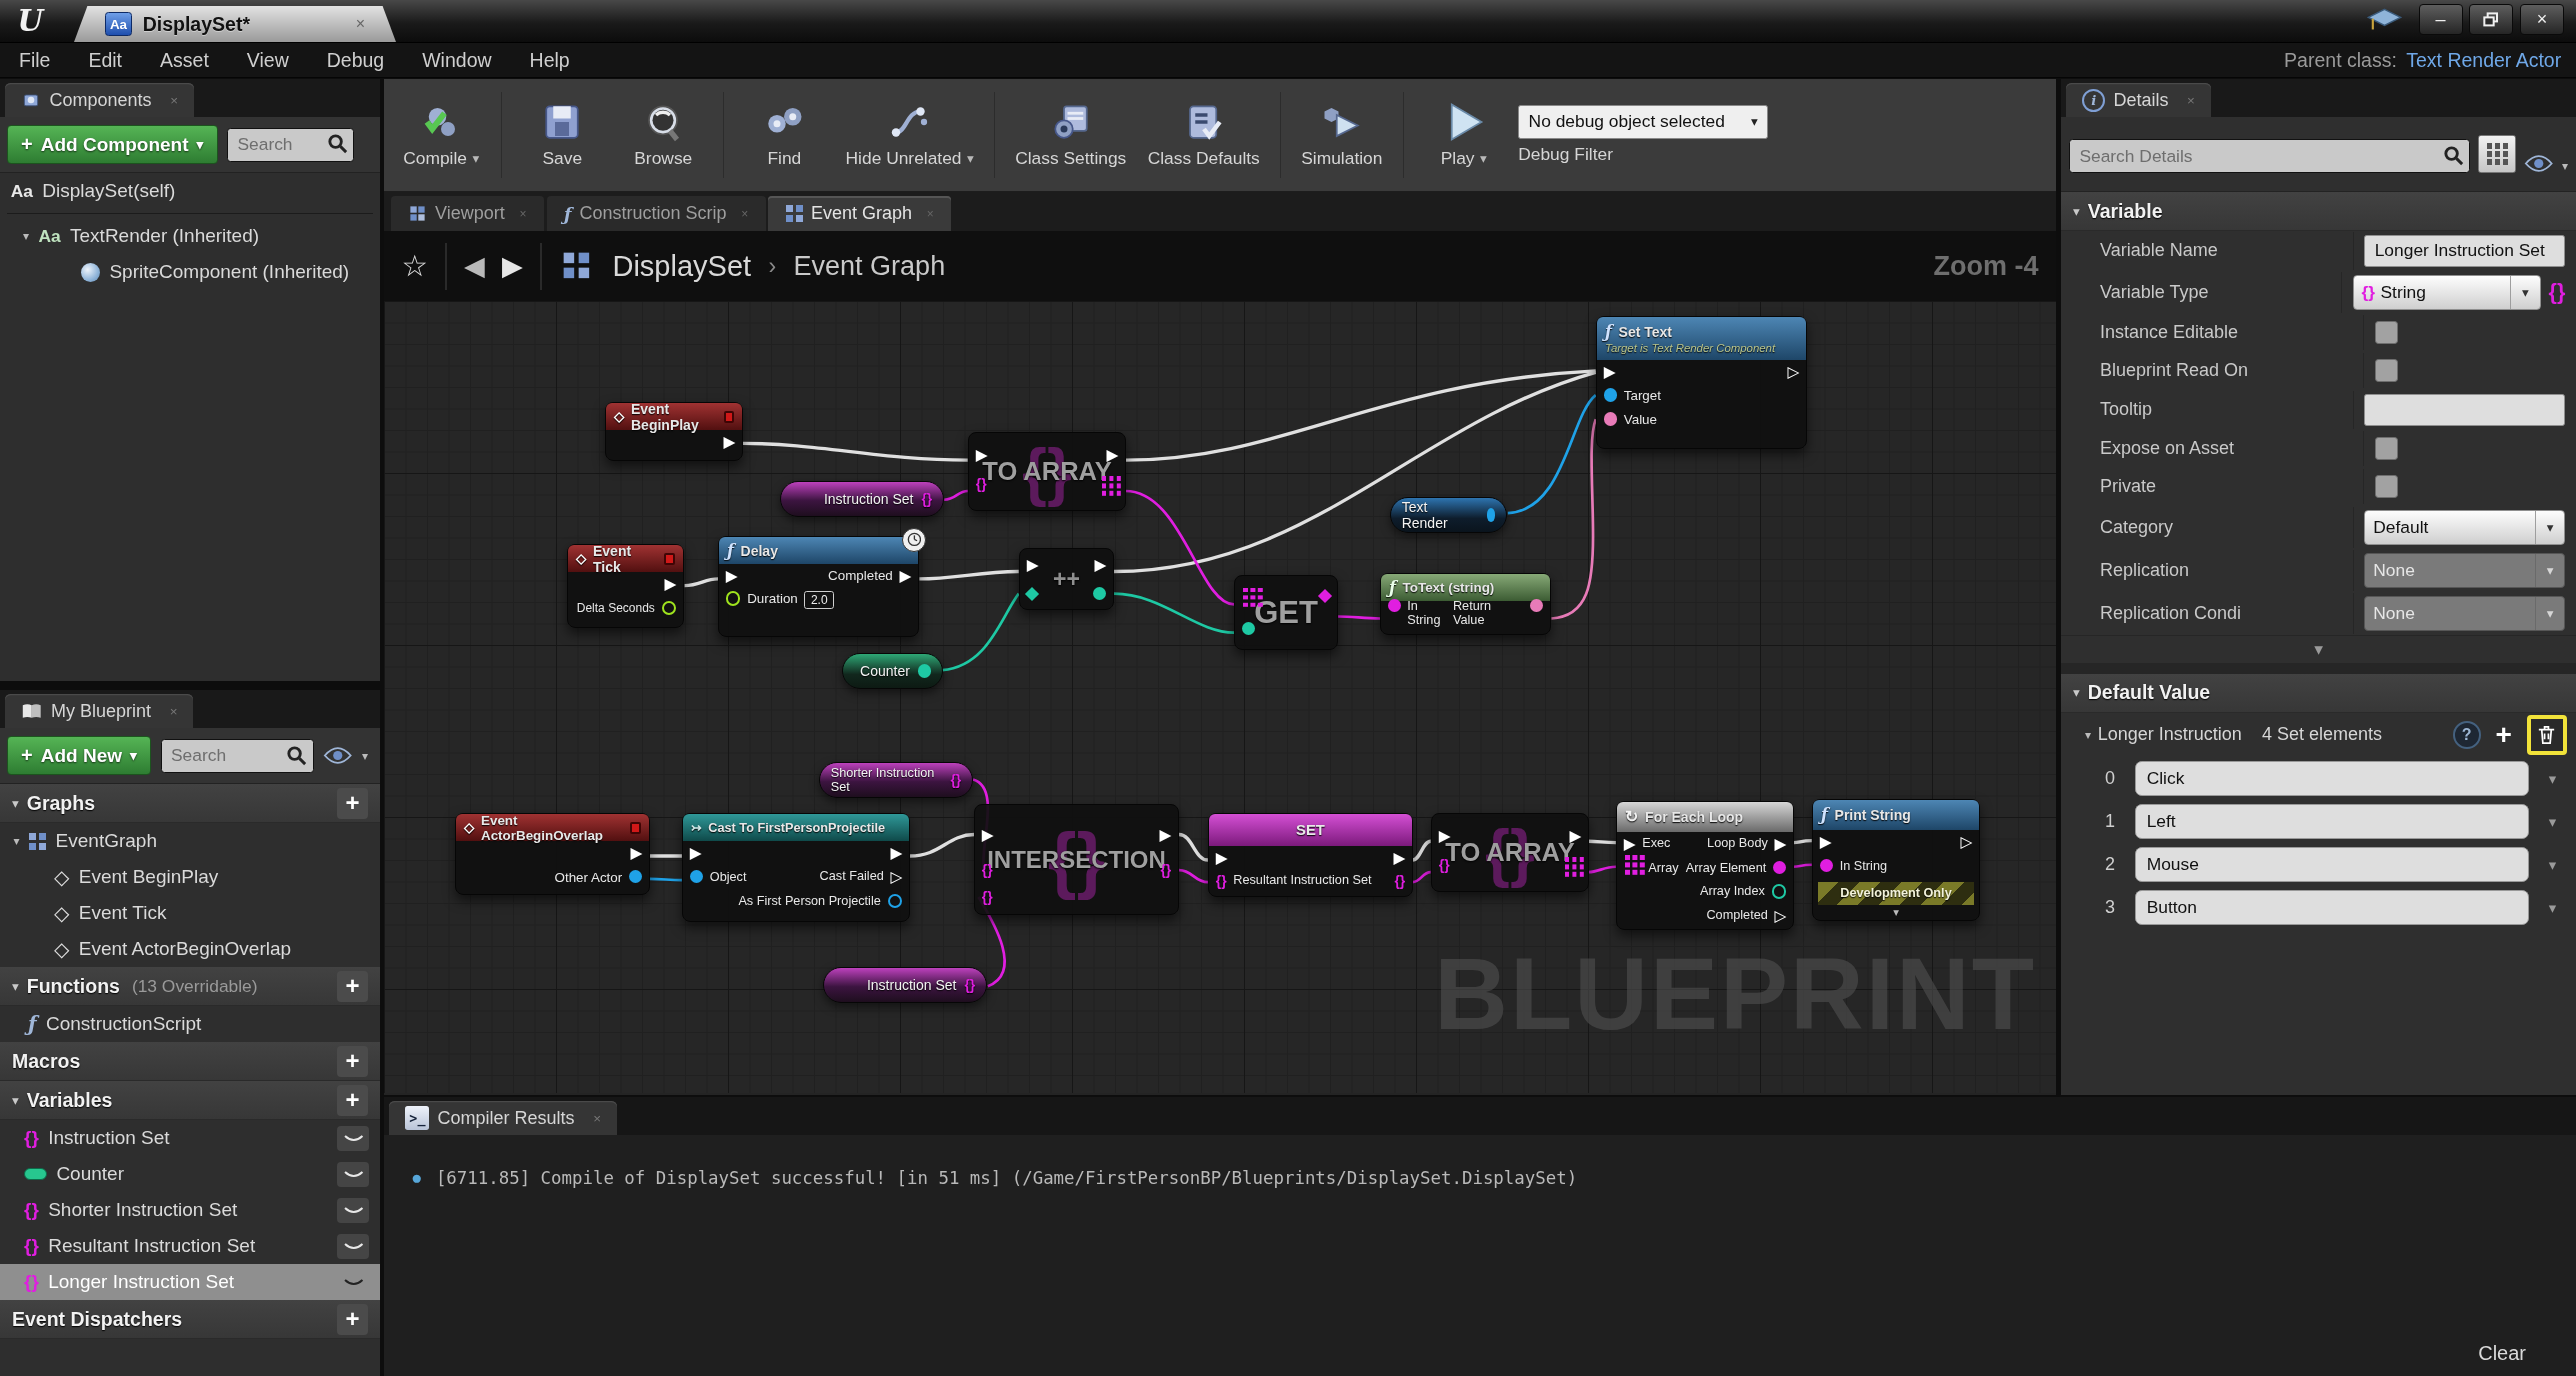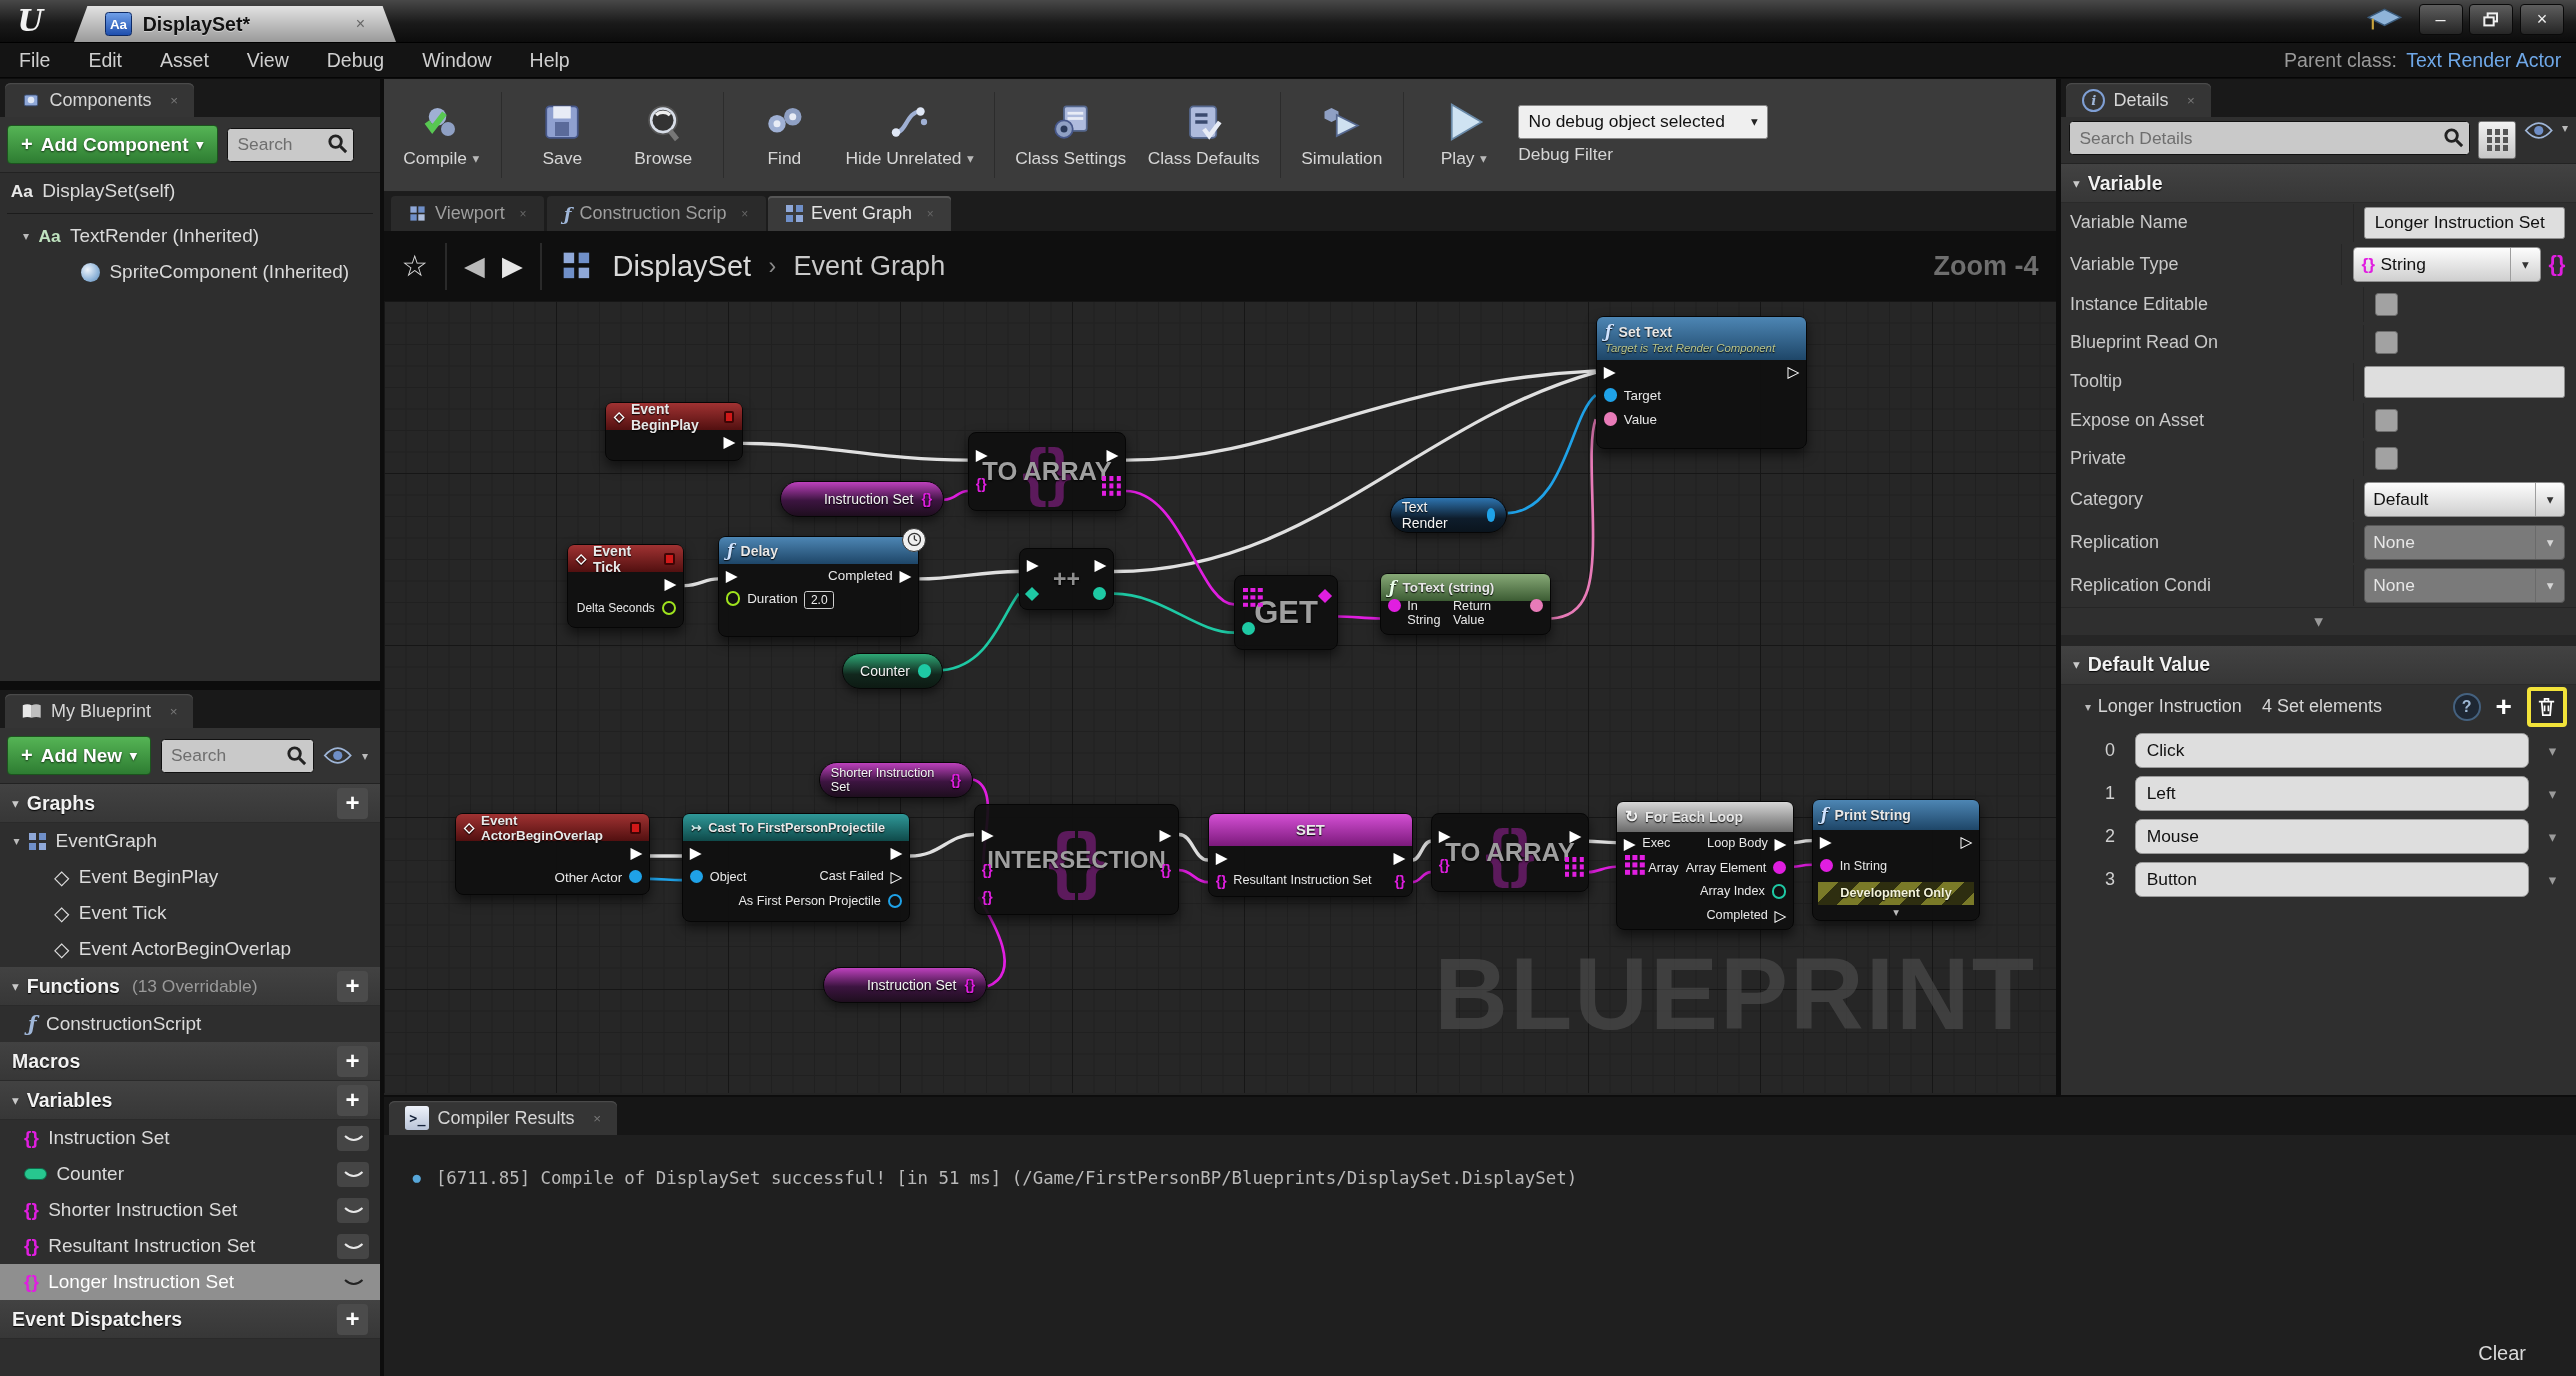--- a/index.html
+++ b/index.html
@@ -158,28 +158,28 @@
     background:repeating-linear-gradient(135deg,#7a7a28 0 14.8px,#2e2e10 14.8px 29.5px);
     display:flex; align-items:center; justify-content:center; font-weight:bold; font-size:12.7px;
     color:#f2f2da; text-shadow:0 0.7px 1.3px #000; }
   .expander { text-align:center; color:#bbb; font-size:11.4px; height:14.8px; }
   
   .details { position:absolute; left:2061px; top:79px; width:515px; height:1016px; background:#2f2f2f;
     display:flex; flex-direction:column; }
   .infoico { width:23px; height:23px; border-radius:50%; border:2px solid #7f9fd4; color:#9fb6d8;
     font-size:13.4px; font-weight:bold; display:flex; align-items:center; justify-content:center;
     font-family:"DejaVu Serif",serif; font-style:italic;}
-  .dsearchrow { display:flex; align-items:flex-start; gap:8px; padding:4px 8px; background:#2f2f2f; border-bottom:1.3px solid #232323;}
+  .dsearchrow { display:flex; align-items:flex-end; gap:8px; padding:18px 8px; background:#2f2f2f; border-bottom:1.3px solid #232323;}
   .gridbtn { width:38px; height:38px; background:linear-gradient(#f2f2f2,#c6c6c6); border:1.3px solid #777;
     border-radius:2.7px; display:flex; align-items:center; justify-content:center; }
   .gridbtn .gb { position:relative; width:5.4px; height:5.4px; background:#555;
     box-shadow:8px 0 #555,16px 0 #555,0 8px #555,8px 8px #555,16px 8px #555,0 16px #555,8px 16px #555,16px 16px #555;
     top:-8px; left:-8px;}
   .drow { display:flex; align-items:center; min-height:38px; padding:1.3px 0; }
-  .dlabel { width:302px; padding-left:9px; font-size:18px; color:#c9c9c9; white-space:nowrap; overflow:hidden; }
+  .dlabel { width:302px; padding-left:39px; font-size:18px; color:#c9c9c9; white-space:nowrap; overflow:hidden; }
   .dval { flex:1; display:flex; align-items:center; gap:8px; border-left:1.3px solid #262626; padding:2.7px 10.7px; min-height:35px;}
   .tinput { height:32px; background:#dedede; border:1.3px solid #8f8f8f; border-radius:2.7px; font-size:17.4px;
     color:#111; padding:0 9.4px; font-family:"Liberation Sans",sans-serif; }
   .ddl { height:35px; background:linear-gradient(#fdfdfd,#cfcfcf); border:1.3px solid #8f8f8f; border-radius:4px;
     display:flex; align-items:center; padding:0 0 0 8px; font-size:17.4px; color:#111; }
   .ddl .dcaret { margin-left:auto; width:29.5px; align-self:stretch; display:flex; align-items:center;
     justify-content:center; border-left:1.3px solid #9e9e9e; color:#333; font-size:13.4px; }
   .ddl.disabled { background:#7a7a7a; color:#e6e6e6; border-color:#565656; }
   .ddl.disabled .dcaret { color:#d6d6d6; border-left-color:#6a6a6a; }
   .chk { width:23px; height:23px; background:#a2a2a2; border:1.3px solid #6e6e6e; border-radius:3.4px; }

